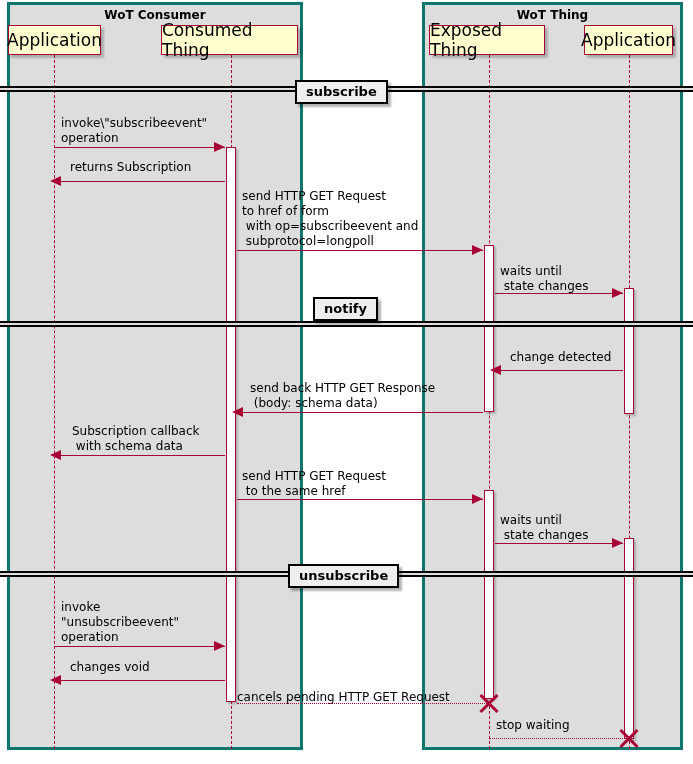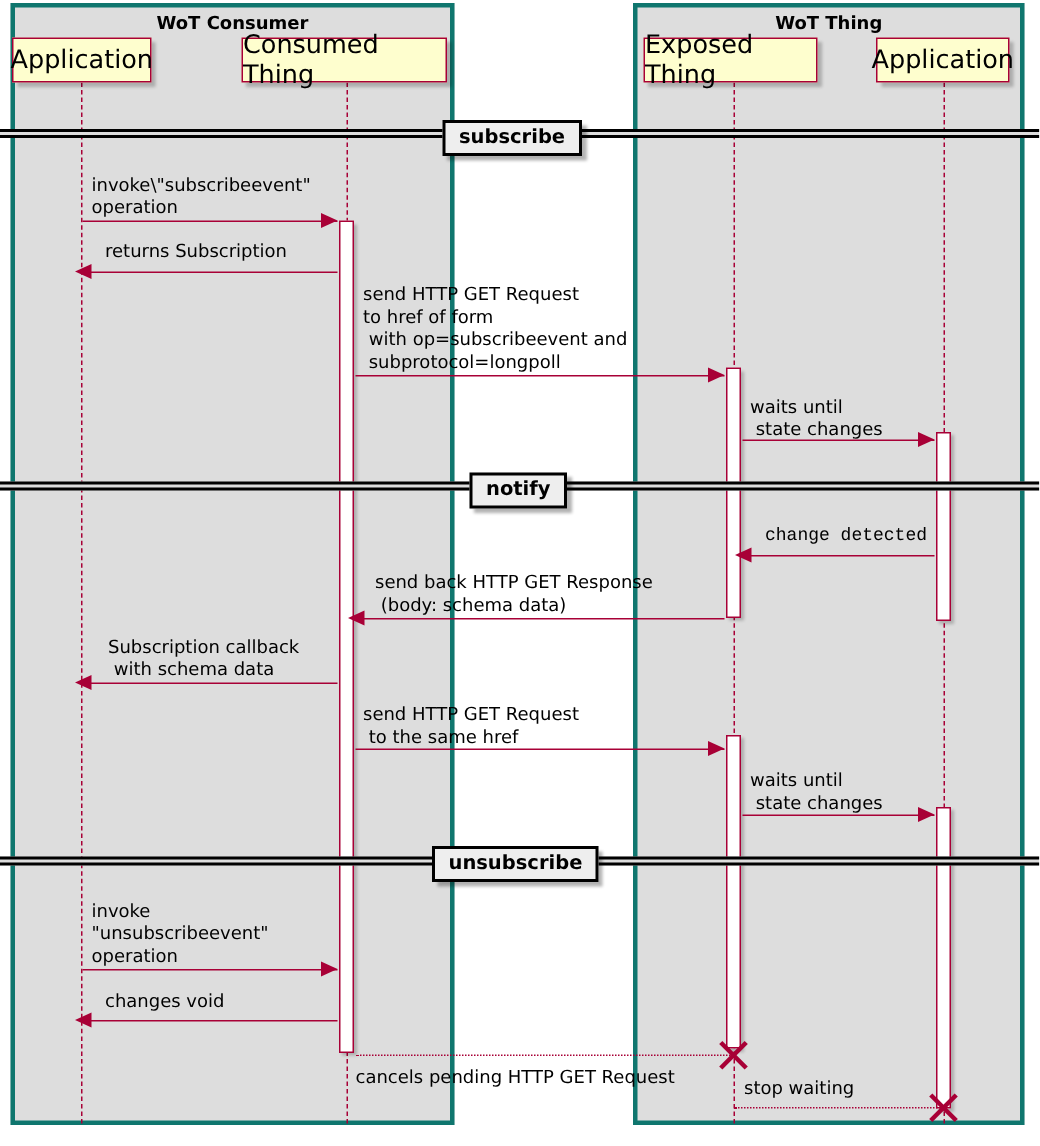--- a/index.html
+++ b/index.html
@@ -108,23 +108,23 @@
  subprotocol=longpoll</div>
   <div class="msg-line" style="left:237px;top:250px;width:246px;"></div>
   <div class="arrow-r" style="left:472px;top:245px;"></div>
 
   <div class="msg-text" style="left:500px;top:264px;">waits until
  state changes</div>
   <div class="msg-line" style="left:495px;top:293px;width:128px;"></div>
   <div class="arrow-r" style="left:612px;top:288px;"></div>
 
   <div class="sep-lines" style="top:321px;"></div>
-  <div class="sep-label" style="left:313px;top:315px;">notify</div>
+  <div class="sep-label" style="left:313px;top:297px;">notify</div>
 
-  <div class="msg-text" style="left:510px;top:350px;font-family:Liberation Mono, monospace;">change detected</div>
+  <div class="msg-text" style="left:510px;top:350px;">change detected</div>
   <div class="msg-line" style="left:495px;top:370px;width:128px;"></div>
   <div class="arrow-l" style="left:490px;top:365px;"></div>
 
   <div class="msg-text" style="left:250px;top:381px;">send back HTTP GET Response
  (body: schema data)</div>
   <div class="msg-line" style="left:237px;top:412px;width:246px;"></div>
   <div class="arrow-l" style="left:232px;top:407px;"></div>
 
   <div class="msg-text" style="left:72px;top:424px;">Subscription callback
  with schema data</div>
@@ -147,21 +147,21 @@
   <div class="msg-text" style="left:61px;top:600px;">invoke
 "unsubscribeevent"
 operation</div>
   <div class="msg-line" style="left:55px;top:646px;width:170px;"></div>
   <div class="arrow-r" style="left:214px;top:641px;"></div>
 
   <div class="msg-text" style="left:70px;top:660px;">changes void</div>
   <div class="msg-line" style="left:55px;top:680px;width:170px;"></div>
   <div class="arrow-l" style="left:50px;top:675px;"></div>
 
-  <div class="msg-text" style="left:237px;top:690px;margin-top:21px;">cancels pending HTTP GET Request</div>
+  <div class="msg-text" style="left:237px;top:690px;">cancels pending HTTP GET Request</div>
   <div class="msg-line dotted" style="left:237px;top:703px;width:252px;"></div>
   <div class="destroy" style="left:478px;top:692px;"></div>
 
   <div class="msg-text" style="left:496px;top:718px;">stop waiting</div>
   <div class="msg-line dotted" style="left:489px;top:738px;width:140px;"></div>
   <div class="destroy" style="left:618px;top:727px;"></div>
 
 </div>
 
 </body></html>

